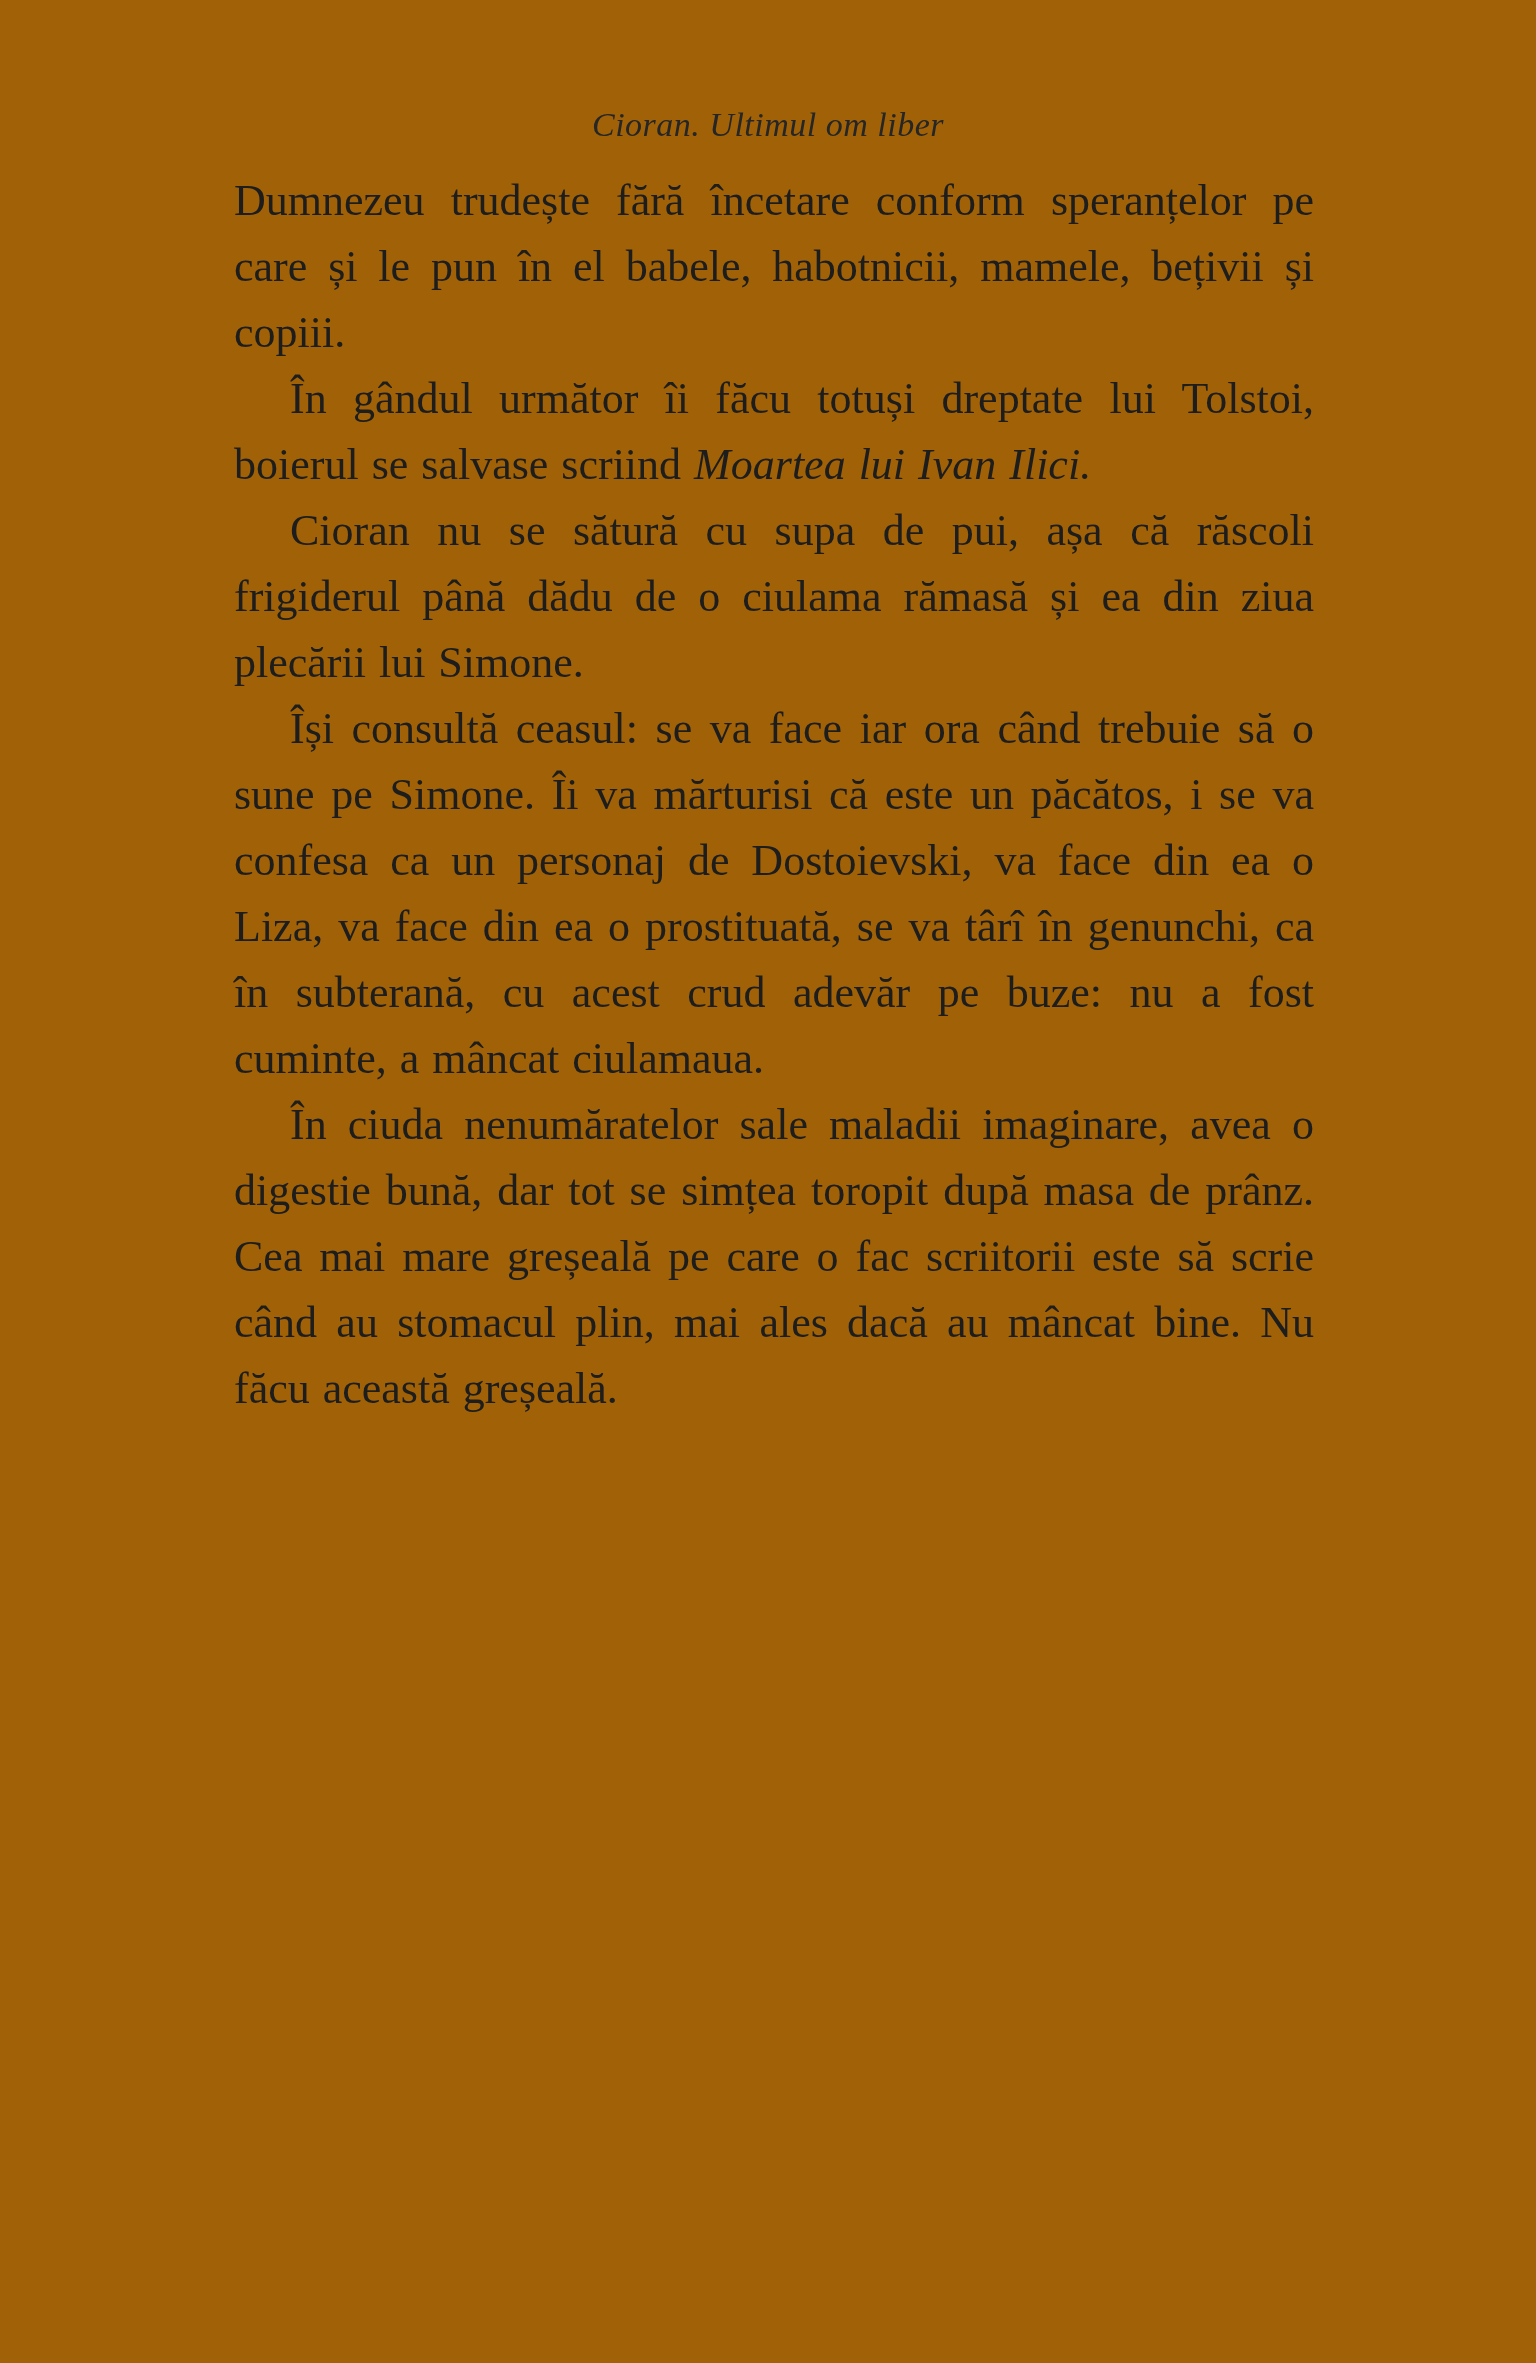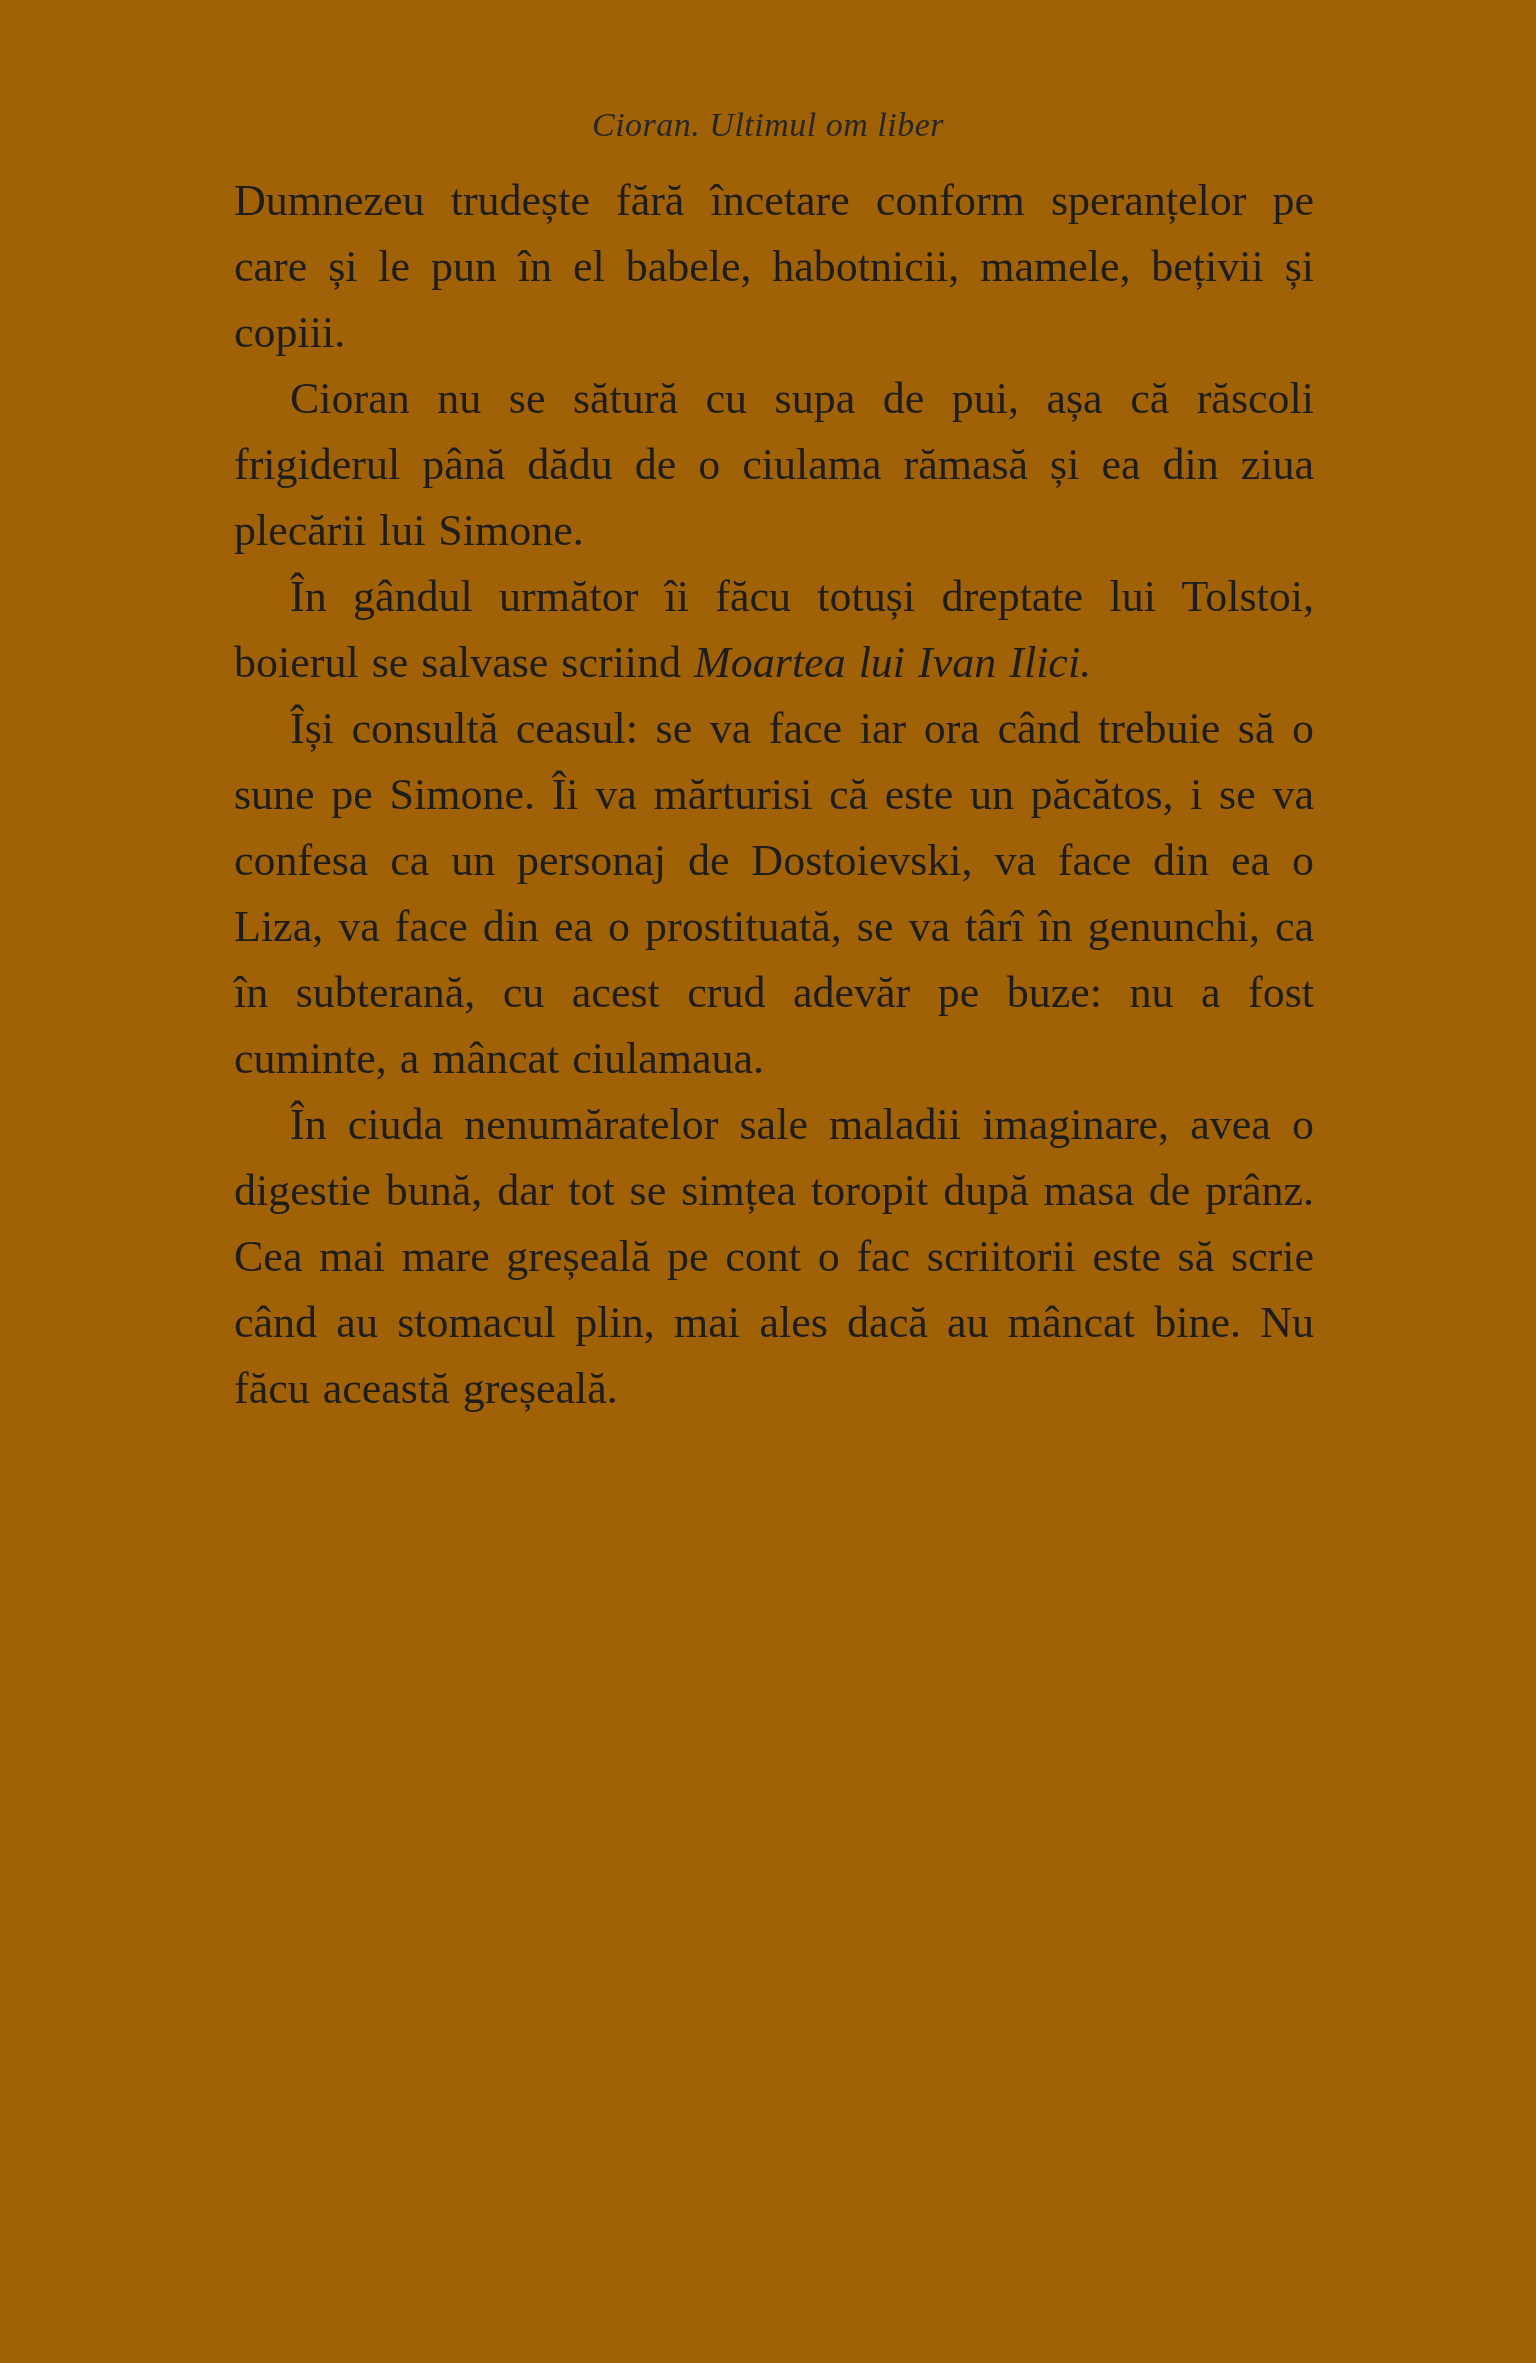--- a/index.html
+++ b/index.html
@@ -70,32 +70,32 @@
 
   <div class="running-header">Cioran. Ultimul om liber</div>
 
   <div class="text-block">
 
     <p class="no-indent">
       <span>Dumnezeu trudește fără încetare conform speranțelor pe care și le pun în el babele, habotnicii, mamele, bețivii și copiii.</span>
     </p>
 
     <p>
-      <span>Cioran nu se sătură cu supa de pui, așa că răscoli frigiderul până dădu de o ciulama rămasă și ea din ziua plecării lui Simone.</span>
+      <span>În gândul următor îi făcu totuși dreptate lui Tolstoi, boierul se salvase scriind </span><em>Moartea lui Ivan Ilici.</em>
     </p>
 
     <p>
-      <span>În gândul următor îi făcu totuși dreptate lui Tolstoi, boierul se salvase scriind </span><em>Moartea lui Ivan Ilici.</em>
+      <span>Cioran nu se sătură cu supa de pui, așa că răscoli frigiderul până dădu de o ciulama rămasă și ea din ziua plecării lui Simone.</span>
     </p>
 
 
     <p>
       <span>Își consultă ceasul: se va face iar ora când trebuie să o sune pe Simone. Îi va mărturisi că este un păcătos, i se va confesa ca un personaj de Dostoievski, va face din ea o Liza, va face din ea o prostituată, se va târî în genunchi, ca în subterană, cu acest crud adevăr pe buze: nu a fost cuminte, a mâncat ciulamaua.</span>
     </p>
 
     <p>
-      <span>În ciuda nenumăratelor sale maladii imaginare, avea o digestie bună, dar tot se simțea toropit după masa de prânz. Cea mai mare greșeală pe cont o fac scriitorii este să scrie când au stomacul plin, mai ales dacă au mâncat bine. Nu făcu această greșeală.</span>
+      <span>În ciuda nenumăratelor sale maladii imaginare, avea o digestie bună, dar tot se simțea toropit după masa de prânz. Cea mai mare greșeală pe care o fac scriitorii este să scrie când au stomacul plin, mai ales dacă au mâncat bine. Nu făcu această greșeală.</span>
     </p>
 
   </div>
 
 
 </div>
 
 </body></html>

